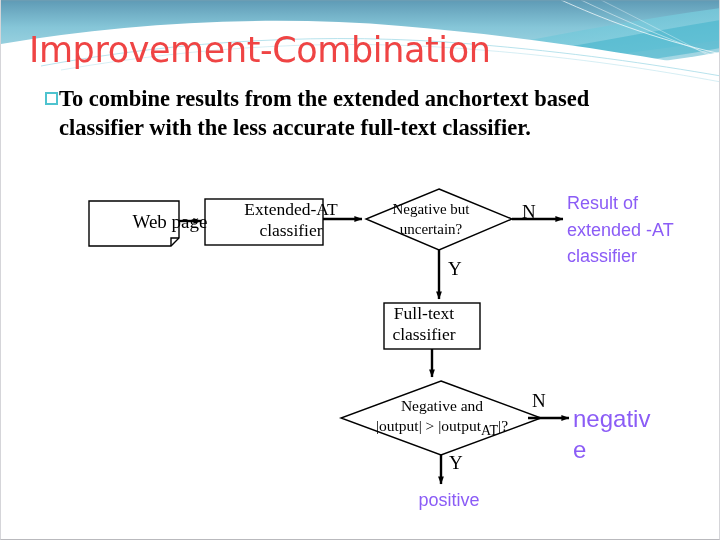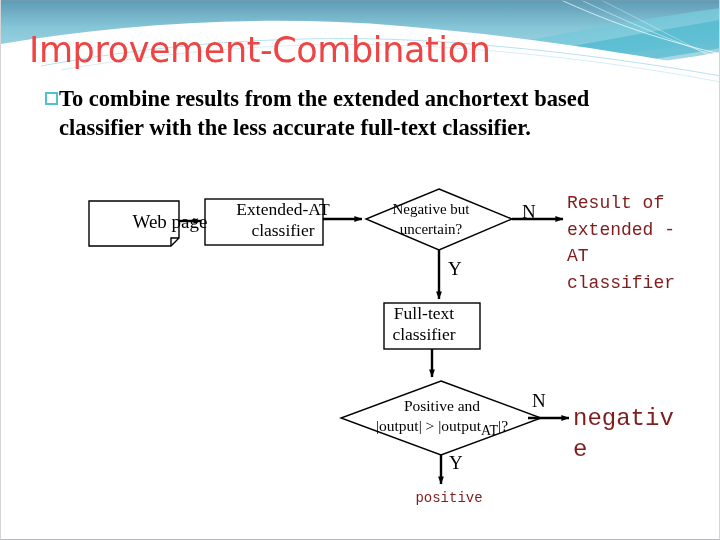--- a/index.html
+++ b/index.html
@@ -97,33 +97,33 @@
   }
   .fc-edge-label {
     position: absolute;
     font-family: "Liberation Serif", serif;
     color: #000000;
     font-size: 19px;
     line-height: 1;
   }
   .fc-free-text {
     position: absolute;
-    font-family: Liberation Mono, monospace;
-    color: #7f1d1d;
+    font-family: Liberation Sans, sans-serif;
+    color: #8b5cf6;
     line-height: 1.2;
   }
 
   
   #label-webpage {
     left: 88px; top: 211px; width: 90px;
     font-size: 19px;
     padding-left: 36px;
   }
   #label-extended-at {
-    left: 214px; top: 199px; width: 136px;
+    left: 222px; top: 199px; width: 136px;
     font-size: 17.5px; line-height: 1.22;
   }
   #label-negative-uncertain {
     left: 364px; top: 200px; width: 132px;
     font-size: 15px; line-height: 1.3;
   }
   #label-fulltext {
     left: 385px; top: 303px; width: 76px;
     font-size: 17.5px; line-height: 1.22;
   }
@@ -144,21 +144,21 @@
   #text-result-extended {
     left: 566px; top: 190px; width: 120px;
     font-size: 18px; line-height: 1.48;
   }
   #text-negative {
     left: 572px; top: 403px; width: 64px;
     font-size: 24px; line-height: 1.3;
   }
   #text-positive {
     left: 398px; top: 490px; width: 100px;
-    font-size: 14px; text-align: center;
+    font-size: 18px; text-align: center;
   }
 </style>
 </head>
 <body>
 
 <div id="slide">
 
   <div id="header-art">
     <svg width="720" height="96" viewBox="0 0 720 96" xmlns="http://www.w3.org/2000/svg">
       <defs>
@@ -249,21 +249,21 @@
 
     <div class="node-label" id="label-extended-at">Extended-AT
 classifier</div>
 
     <div class="node-label" id="label-negative-uncertain">Negative but
 uncertain?</div>
 
     <div class="node-label" id="label-fulltext">Full-text
 classifier</div>
 
-    <div class="node-label" id="label-positive-cond"><span>Positive and</span><br><span>|output| &gt; |output</span><span class="sub">AT</span><span>|?</span></div>
+    <div class="node-label" id="label-positive-cond"><span>Negative and</span><br><span>|output| &gt; |output</span><span class="sub">AT</span><span>|?</span></div>
 
     <div class="fc-edge-label" id="edge-n-top">N</div>
 
     <div class="fc-edge-label" id="edge-y-top">Y</div>
 
     <div class="fc-edge-label" id="edge-n-bottom">N</div>
 
     <div class="fc-edge-label" id="edge-y-bottom">Y</div>
 
     <div class="fc-free-text" id="text-result-extended">Result of

